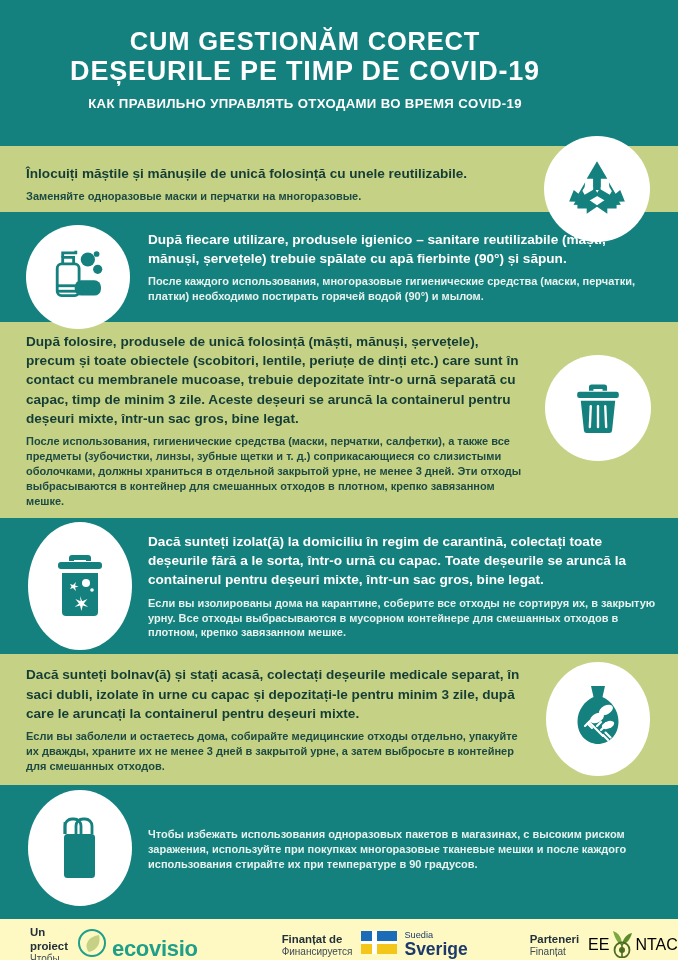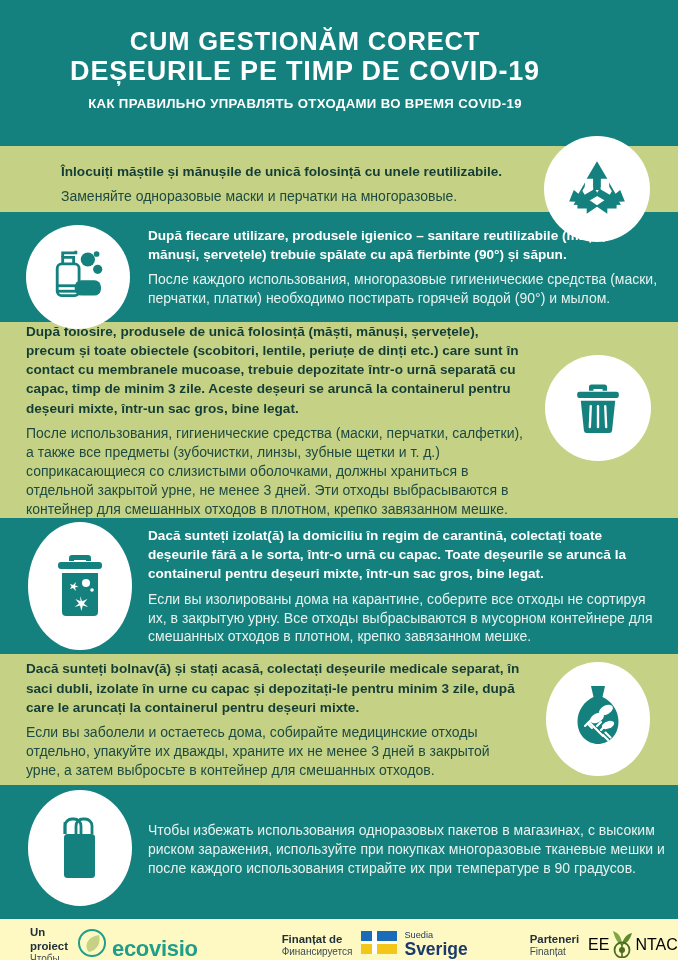--- a/index.html
+++ b/index.html
@@ -55,24 +55,24 @@
     display:flex; align-items:center;
   }
 
   .txtcol{ position:relative; z-index:2; }
   .txt-ro{
     font-size:13.6px;
     line-height:1.42;
     font-weight:600;
   }
   .txt-ru{
-    font-size:14px;
+    font-size:11px;
     line-height:1.35;
     margin-top:6px;
-    font-weight:400;
+    font-weight:700;
   }
   .band.green .txt-ro{ color:#143d36; }
   .band.green .txt-ru{ color:#1d4a42; }
   .band.teal  .txt-ro{ color:#ffffff; }
   .band.teal  .txt-ru{ color:#e7f2ee; }
 
   
   .iconcircle{
     position:absolute;
     background:#ffffff;
@@ -109,21 +109,21 @@
 <body>
 
 <div class="poster">
 
   <div class="header">
     <div class="title-l1">CUM GESTIONĂM CORECT</div>
     <div class="title-l2">DEȘEURILE PE TIMP DE COVID-19</div>
     <div class="subtitle">КАК ПРАВИЛЬНО УПРАВЛЯТЬ ОТХОДАМИ ВО ВРЕМЯ COVID-19</div>
   </div>
 
-  <div class="band green" style="top:146px;height:76px;padding-left:35px;">
+  <div class="band green" style="top:146px;height:76px;">
     <div class="band-inner">
       <div class="txtcol" style="margin-left:26px;width:490px;">
         <div class="txt-ro">Înlocuiți măștile și mănușile de unică folosință cu unele reutilizabile.</div>
         <div class="txt-ru">Заменяйте одноразовые маски и перчатки на многоразовые.</div>
       </div>
     </div>
   </div>
   <div class="iconcircle" style="left:544px;top:136px;width:106px;height:106px;">
     <svg width="66" height="66" viewBox="0 0 64 64">
       <g fill="#15817E">

